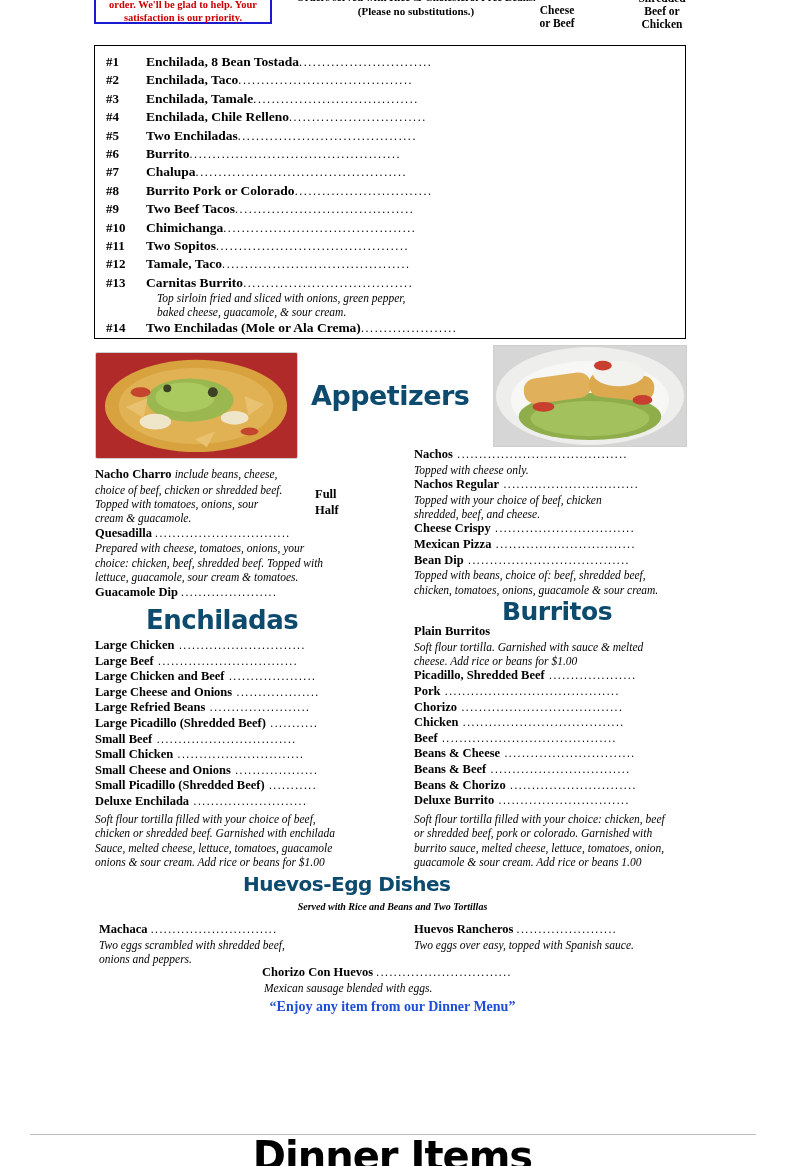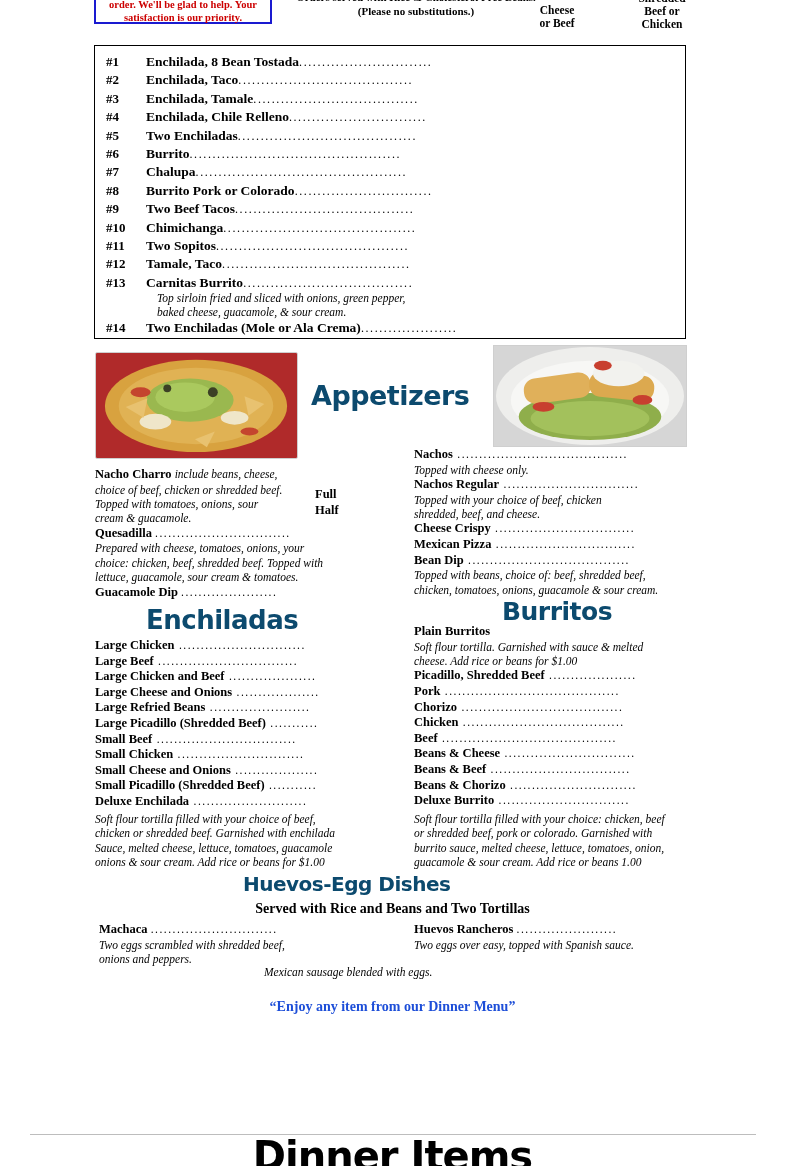--- a/index.html
+++ b/index.html
@@ -146,22 +146,23 @@
   }
   .price-col {
     position: absolute;
     font-weight: bold;
     font-size: 12.5px;
     line-height: 15.6px;
   }
 
   .served-note {
     position: absolute;
-    font-weight: bold;
-    font-size: 14px;
+    font-style: italic;
+    font-weight: bold;
+    font-size: 10px;
   }
 
   .tagline {
     position: absolute;
     left: 0; top: 999px;
     width: 785px;
     text-align: center;
     color: #1d4ed8;
     font-weight: bold;
     font-size: 14px;
@@ -365,20 +366,24 @@
 
   <div class="block" style="left:414px; top:922px; width:272px;">
     <div class="item">
       <span class="nm">Huevos Rancheros</span>
       <span class="dots">.......................</span>
     </div>
     <div class="desc">Two eggs over easy, topped with Spanish sauce.</div>
   </div>
 
   <div class="block" style="left:262px; top:965px; width:300px;">
+    <div class="item">
+      <span class="nm">Chorizo Con Huevos</span>
+      <span class="dots">...............................</span>
+    </div>
     <div class="desc" style="padding-left:2px;">Mexican sausage blended with eggs.</div>
   </div>
 
   <div class="tagline">“Enjoy any item from our Dinner Menu”</div>
 
   <div class="hr-bottom"></div>
   <div class="dinner-head">Dinner Items</div>
 
 </div>
 

